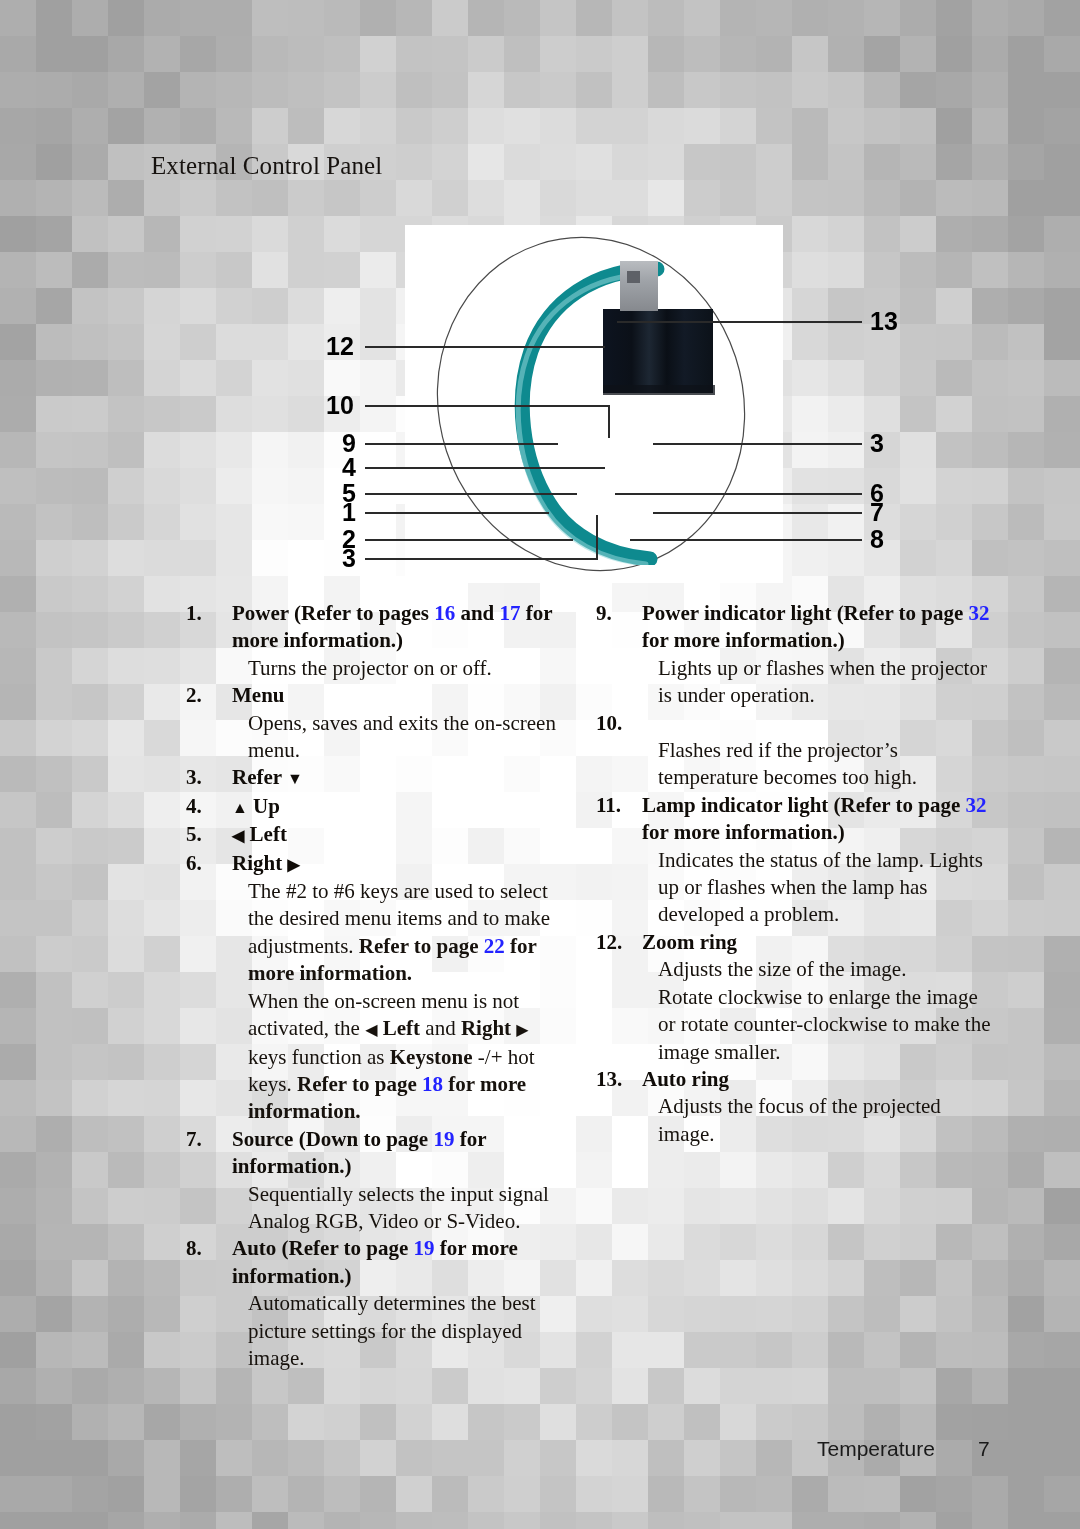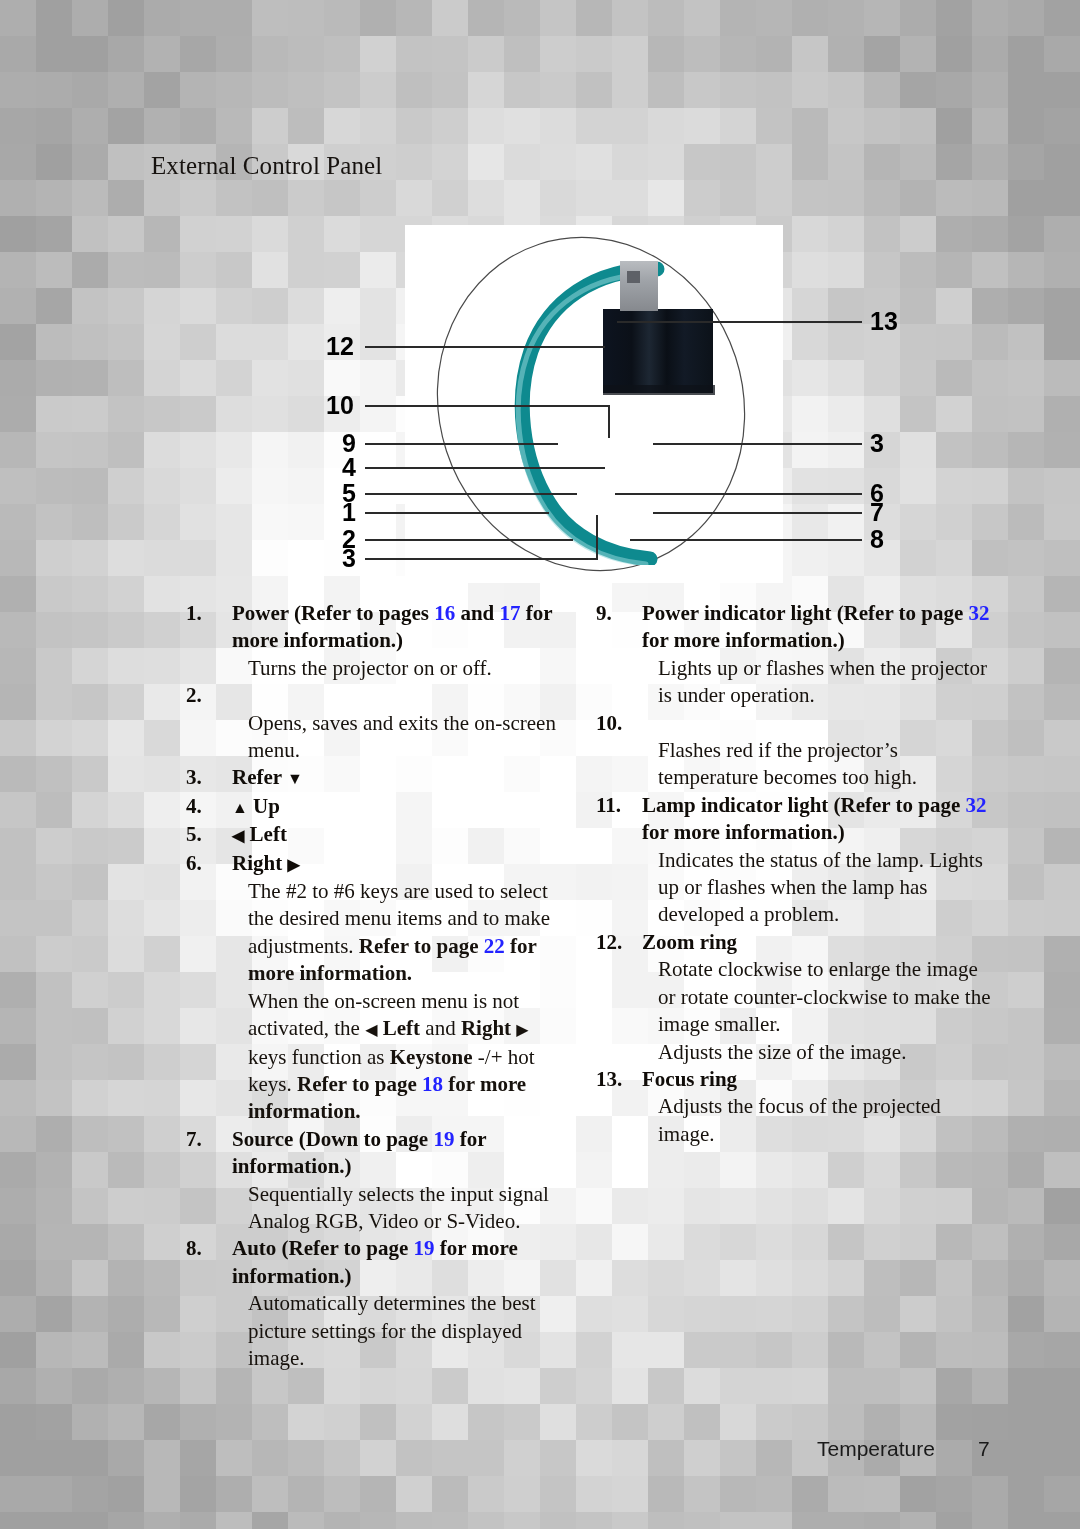--- a/index.html
+++ b/index.html
@@ -1474,20 +1474,21 @@
         <div class="item">
           <div class="row">
             <div class="num">1.</div>
             <div class="ttl"><span class="kb">Power (Refer to pages </span><span class="pg">16</span><span class="kb"> and </span><span class="pg">17</span><span class="kb"> for more information.)</span></div>
           </div>
           <div class="desc"><span>Turns the projector on or off.</span></div>
         </div>
         <div class="item">
           <div class="row">
             <div class="num">2.</div>
+            <div class="ttl"><span class="kb">Menu</span></div>
           </div>
           <div class="desc"><span>Opens, saves and exits the on-screen menu.</span></div>
         </div>
         <div class="item">
           <div class="row">
             <div class="num">3.</div>
             <div class="ttl"><span class="kb">Refer </span><span class="ar">▼</span></div>
           </div>
         </div>
         <div class="item">
@@ -1544,27 +1545,27 @@
             <div class="num">11.</div>
             <div class="ttl"><span class="kb">Lamp indicator light (Refer to page </span><span class="pg">32</span><span class="kb"> for more information.)</span></div>
           </div>
           <div class="desc"><span>Indicates the status of the lamp. Lights up or flashes when the lamp has developed a problem.</span></div>
         </div>
         <div class="item">
           <div class="row">
             <div class="num">12.</div>
             <div class="ttl"><span class="kb">Zoom ring</span></div>
           </div>
+          <div class="desc"><span>Adjusts the size of the image.</span></div>
           <div class="desc"><span>Rotate clockwise to enlarge the image or rotate counter-clockwise to make the image smaller.</span></div>
-          <div class="desc"><span>Adjusts the size of the image.</span></div>
         </div>
         <div class="item">
           <div class="row">
             <div class="num">13.</div>
-            <div class="ttl"><span class="kb">Focus ring</span></div>
+            <div class="ttl"><span class="kb">Auto ring</span></div>
           </div>
           <div class="desc"><span>Adjusts the focus of the projected image.</span></div>
         </div>
       </div>
 
     <div id="footer">
       <div class="fintro">Temperature</div>
       <div class="fpage">7</div>
     </div>
 

